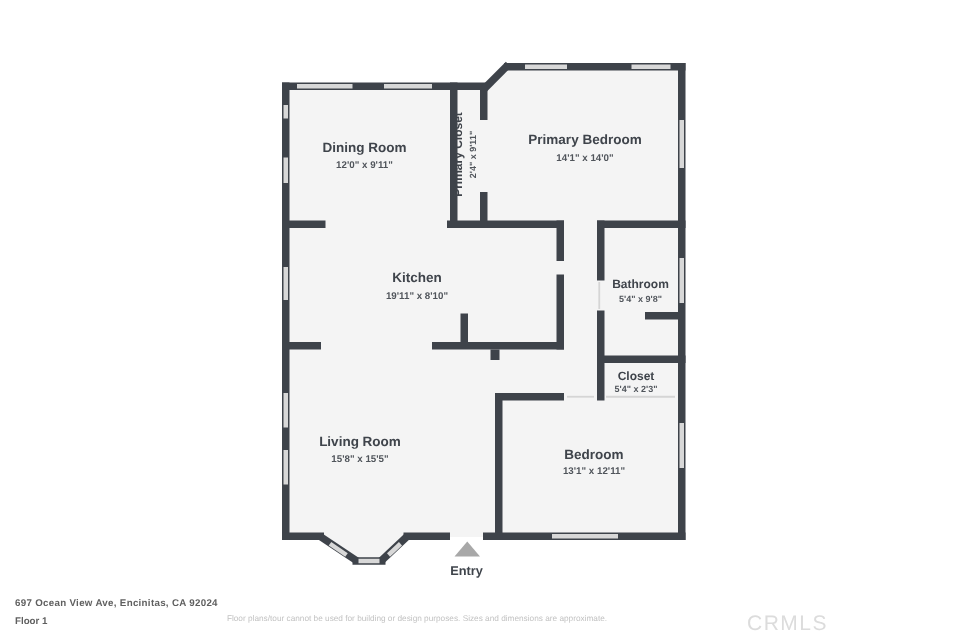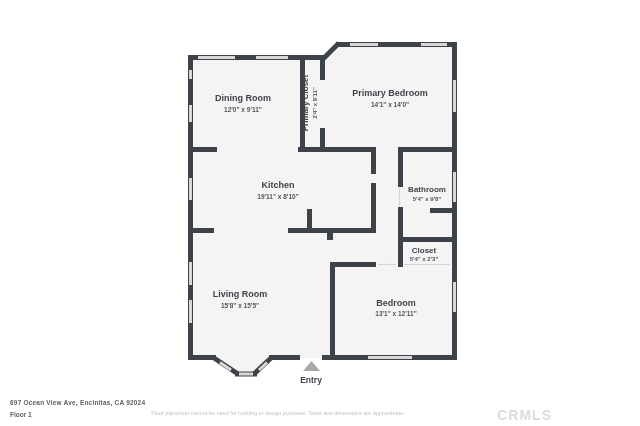--- a/index.html
+++ b/index.html
@@ -31,21 +31,21 @@
   .room-name-sm{font-size:8px;}
   .room-dims-sm{font-size:6px;}
   .entry-name{fill:var(--label);font-size:8.5px;font-weight:bold;text-anchor:middle;
     font-family:"Liberation Sans","DejaVu Sans",sans-serif;}
   .footer-address{position:absolute;left:10px;top:399px;font-size:6.5px;font-weight:bold;
     color:var(--footer-text);letter-spacing:.2px;}
   .footer-floor{position:absolute;left:10px;top:411px;font-size:6.5px;font-weight:bold;
     color:var(--footer-text);}
   .disclaimer{position:absolute;left:0;top:410px;width:100%;text-align:center;
     font-size:5.5px;color:var(--disclaimer);}
-  .watermark{position:absolute;right:4px;bottom:3px;font-size:14px;font-weight:bold;
+  .watermark{position:absolute;right:4px;bottom:3px;font-size:14px;font-weight:normal;
     color:var(--watermark);letter-spacing:1px;}
 </style>
 </head>
 <body>
 
 <div class="page">
 
   <svg width="640" height="426" viewBox="0 0 640 426">
 
     <polygon class="floor" points="190,57 322,57 338,42 455,42 455,358 271,358 255,374 237,374 214,358 190,358"></polygon>

